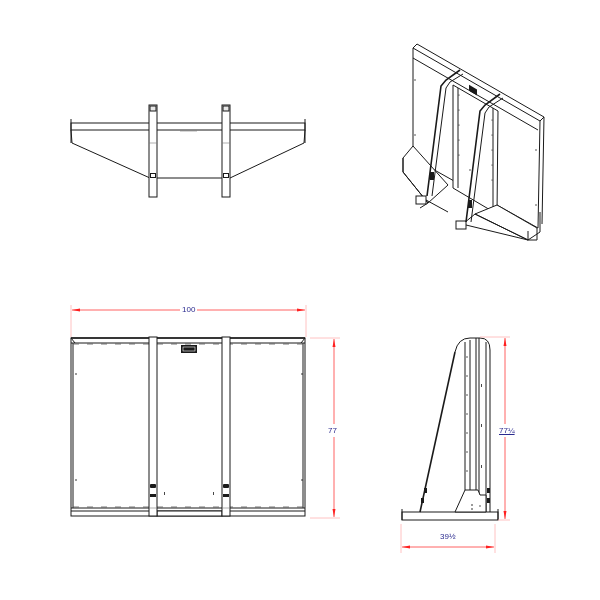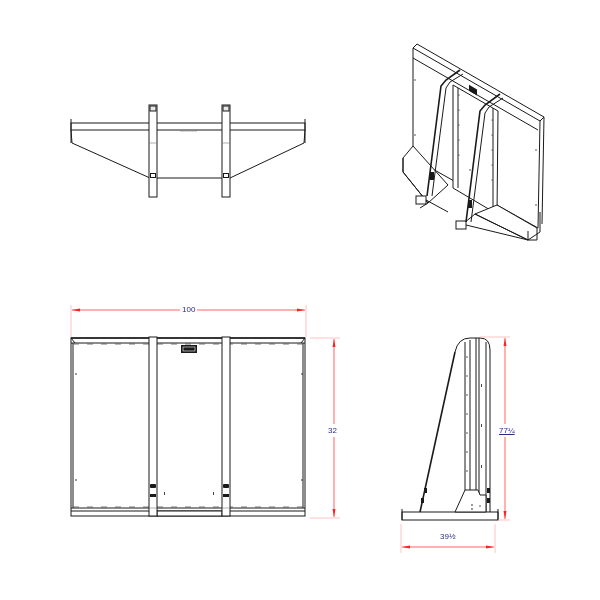--- a/index.html
+++ b/index.html
@@ -201,15 +201,15 @@
   <g>
     <line class="ext" x1="401" y1="524" x2="401" y2="553"></line>
     <line class="ext" x1="495" y1="524" x2="495" y2="553"></line>
     <line class="dim" x1="402" y1="547" x2="494" y2="547"></line>
     <polygon class="arr" points="402,547 410,545.5 410,548.5"></polygon>
     <polygon class="arr" points="494,547 486,545.5 486,548.5"></polygon>
   </g>
 </svg>
 
 <span class="dimtext" style="left:180px; top:305px;">100</span>
-<span class="dimtext" style="left:327px; top:424px; padding:2px 1px;">32</span>
+<span class="dimtext" style="left:327px; top:424px; padding:2px 1px;">77</span>
 <span class="dimtext" style="left:498px; top:424px; padding:2px 1px;text-decoration:underline;">77¼</span>
 <span class="dimtext" style="left:438px; top:532px;">39½</span>
 
 </body></html>

